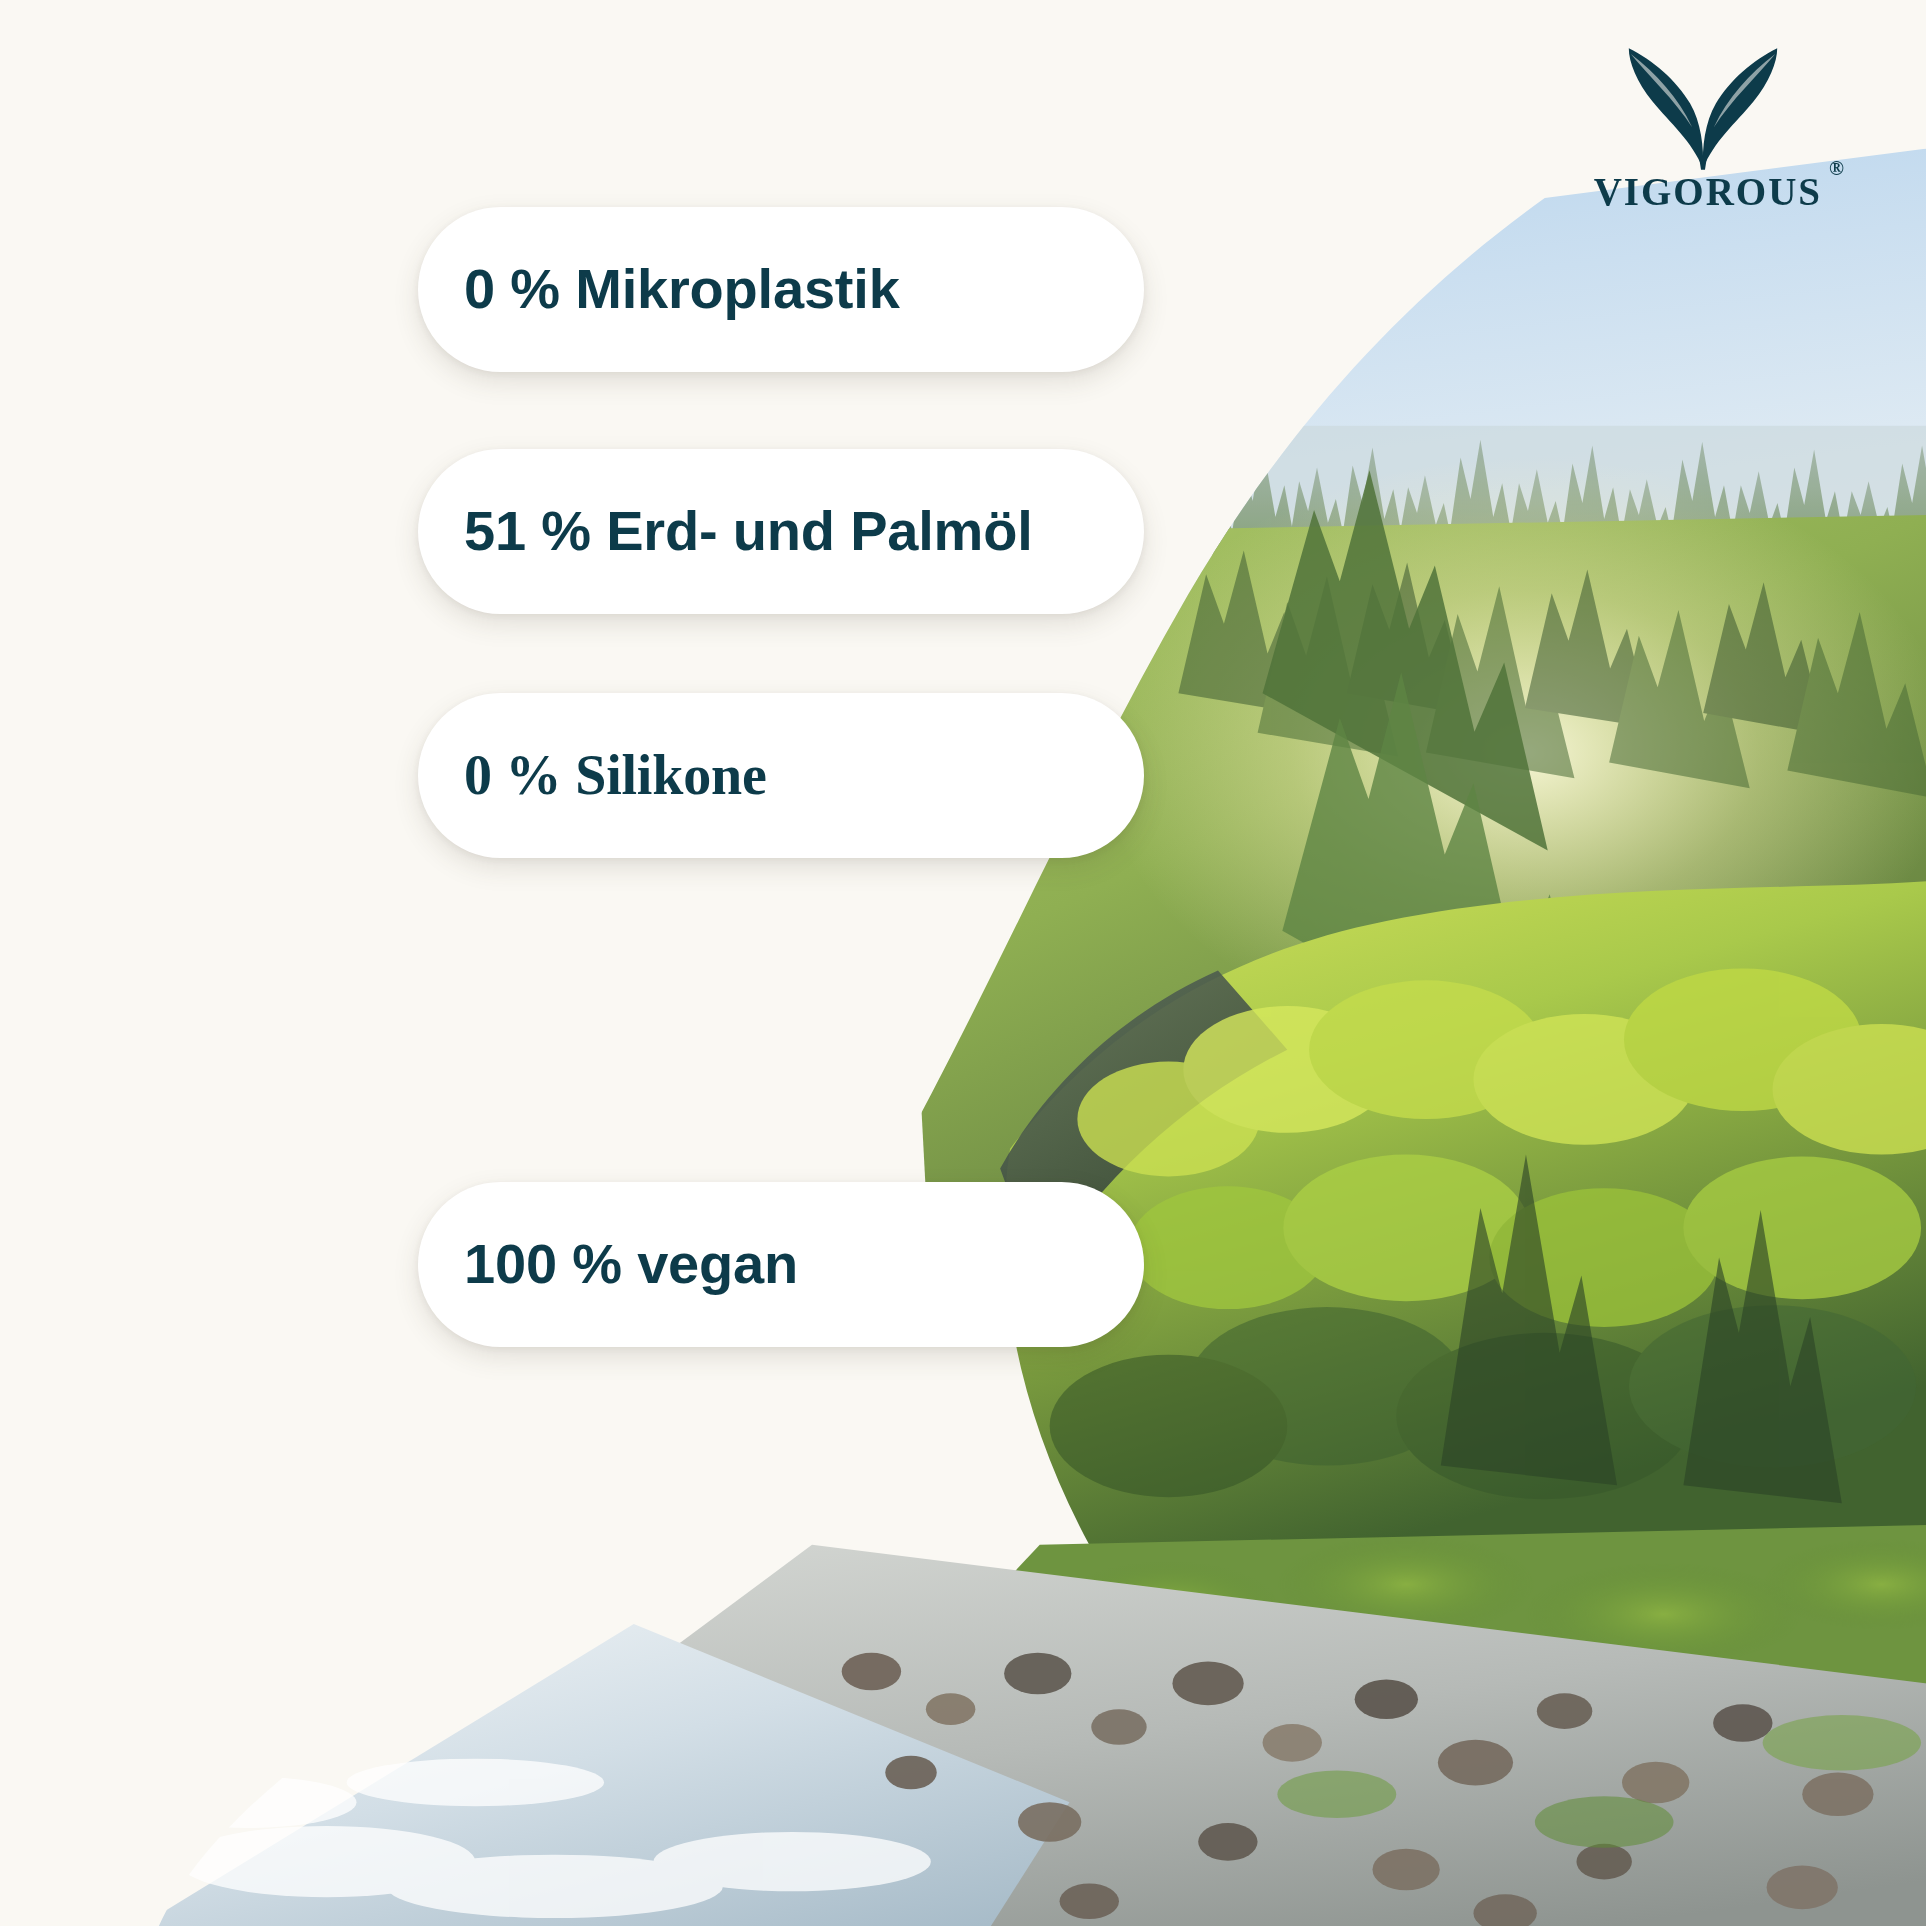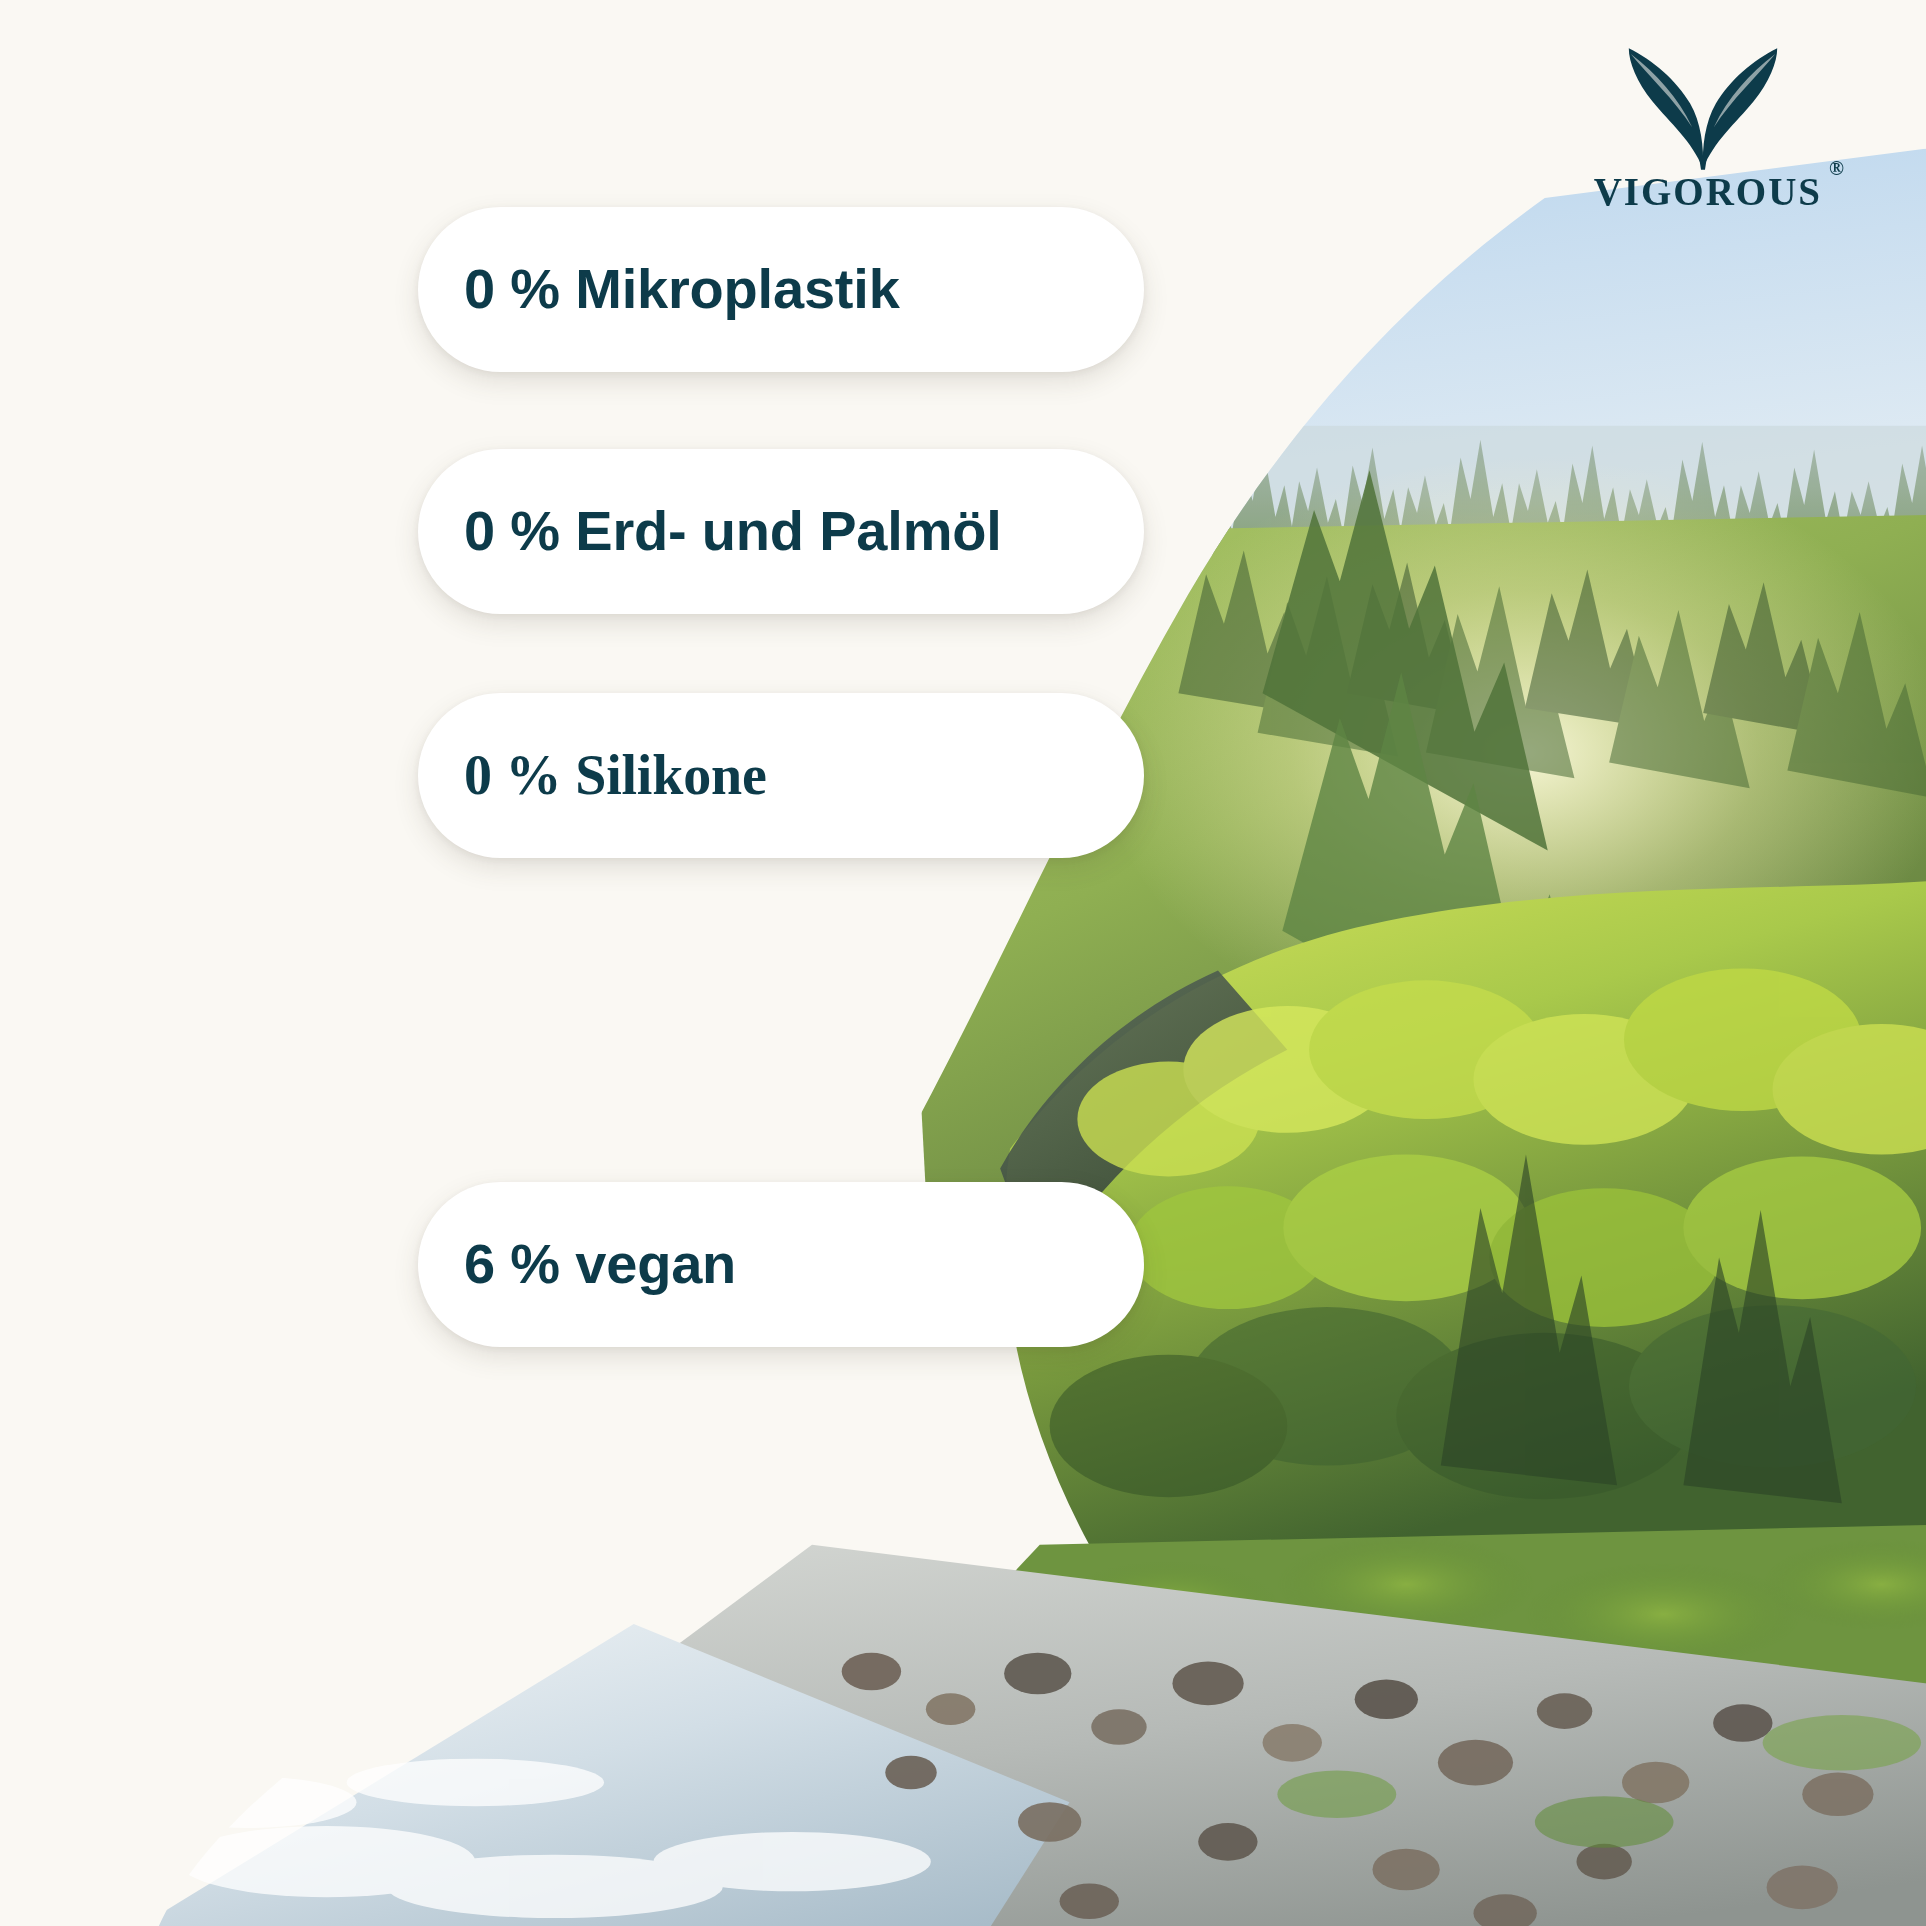--- a/index.html
+++ b/index.html
@@ -311,26 +311,26 @@
     <div id="logo-word">
       <span>VIGOROUS</span><span id="logo-reg">®</span>
     </div>
   </div>
 
   <div class="pill" id="pill-0">
     <span class="pill-label">0 % Mikroplastik</span>
   </div>
 
   <div class="pill" id="pill-1">
-    <span class="pill-label">0 % Erd- und Palmöl</span>
+    <span class="pill-label">51 % Erd- und Palmöl</span>
   </div>
 
   <div class="pill" id="pill-2">
     <span class="pill-label">0 % Silikone</span>
   </div>
 
 
   <div class="pill" id="pill-4">
-    <span class="pill-label">6 % vegan</span>
+    <span class="pill-label">100 % vegan</span>
   </div>
 
 </div>
 
 
 </body></html>

